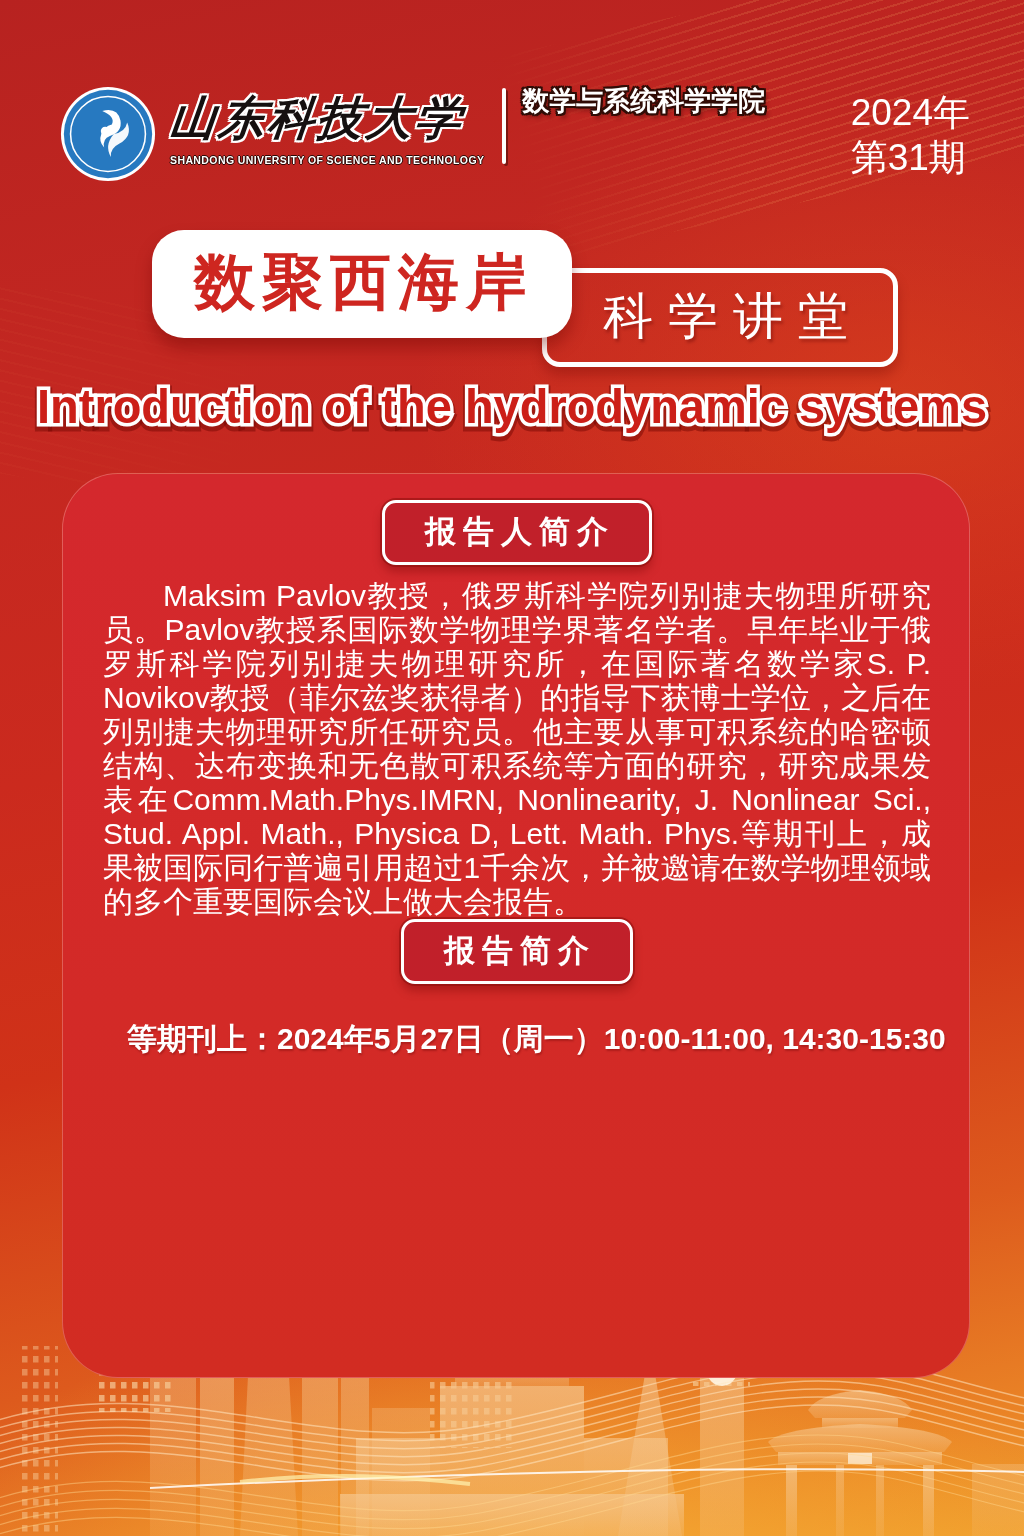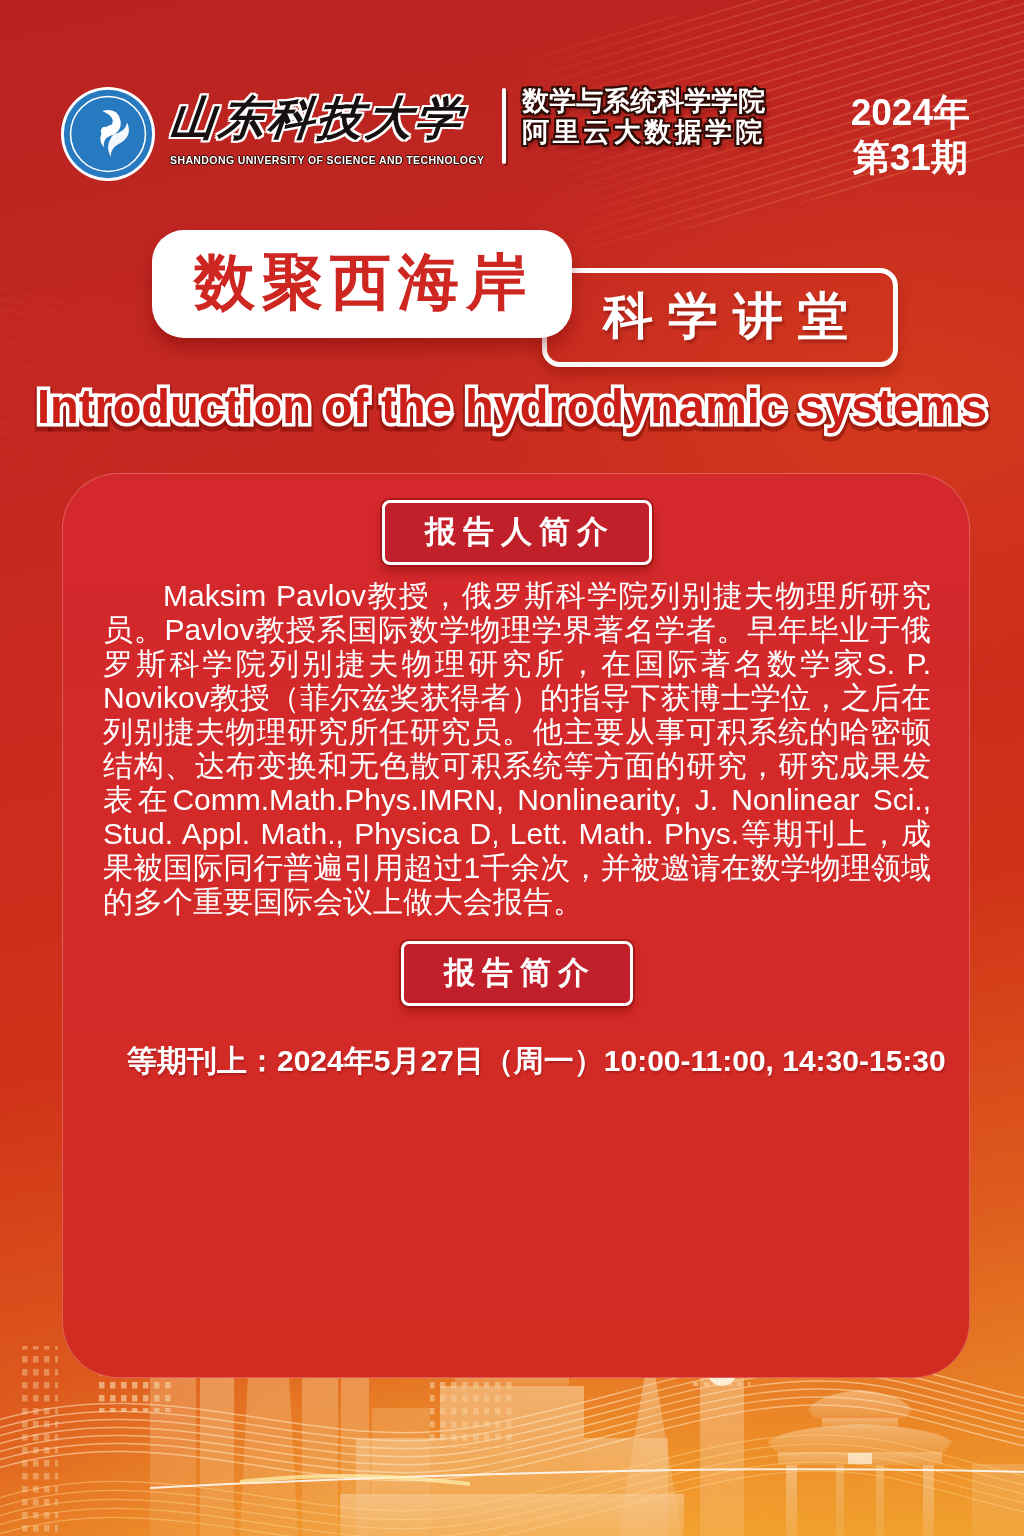--- a/index.html
+++ b/index.html
@@ -26,43 +26,43 @@
   .uni-cn{font-family:"DejaVu Serif","Liberation Serif",serif;font-style:italic;font-weight:bold;
     font-size:46px;letter-spacing:3px;color:#161010;transform:skewX(-6deg);white-space:nowrap;
     text-shadow:-2px 0 0 #fff,2px 0 0 #fff,0 -2px 0 #fff,0 2px 0 #fff,-2px -2px 0 #fff,2px 2px 0 #fff,-2px 2px 0 #fff,2px -2px 0 #fff;}
   .uni-en{margin-top:4px;font-size:10.5px;font-weight:bold;letter-spacing:.4px;color:#fff;white-space:nowrap;
     text-shadow:-1px 0 0 #2b0a06,1px 0 0 #2b0a06,0 -1px 0 #2b0a06,0 1px 0 #2b0a06;}
   .divider{width:4px;height:76px;background:#fff;margin:2px 16px 0 18px;border-radius:2px;
     box-shadow:2px 2px 0 rgba(40,5,0,.45);}
   .college{line-height:1.16;font-weight:800;font-size:27px;color:#fff;white-space:nowrap;
     text-shadow:-2px -2px 0 #300c06,2px -2px 0 #300c06,-2px 2px 0 #300c06,2px 2px 0 #300c06,0 -2px 0 #300c06,0 2px 0 #300c06,-2px 0 0 #300c06,2px 0 0 #300c06,3px 4px 4px rgba(40,0,0,.45);}
   .college .l2{letter-spacing:.128em;}
-  .issue{margin-left:auto;margin-top:4px;text-align:center;font-weight:700;font-size:37px;line-height:1.22;color:#fff;white-space:nowrap;
+  .issue{margin-left:auto;margin-top:4px;font-weight:400;font-size:37px;line-height:1.22;color:#fff;white-space:nowrap;
     text-shadow:-2px -2px 0 #300c06,2px -2px 0 #300c06,-2px 2px 0 #300c06,2px 2px 0 #30c06,0 -2px 0 #300c06,0 2px 0 #30c06,-2px 0 0 #30c06,2px 0 0 #30c06,3px 4px 4px rgba(40,0,0,.45);}
   
   .banner{position:absolute;top:230px;left:152px;display:flex;align-items:flex-start;}
   .banner-main{position:relative;z-index:2;background:#fff;color:#ce2620;font-weight:900;font-size:61px;
     letter-spacing:7px;padding:12px 38px 14px 42px;border-radius:32px;white-space:nowrap;
     box-shadow:0 10px 16px rgba(110,5,0,.4);}
   .banner-sub{position:relative;z-index:1;margin-left:-30px;margin-top:38px;border:5px solid #fff;border-radius:18px;
-    color:#fff;font-weight:700;font-size:50px;letter-spacing:15px;padding:10px 30px 12px 56px;white-space:nowrap;
+    color:#fff;font-weight:400;font-size:50px;letter-spacing:15px;padding:10px 30px 12px 56px;white-space:nowrap;
     box-shadow:0 8px 12px rgba(110,5,0,.3);text-shadow:2px 3px 3px rgba(90,0,0,.35);}
   
   .title-wrap{position:absolute;top:366px;left:20px;width:984px;height:84px;}
   .title-wrap text{font-family:"Liberation Sans","DejaVu Sans",sans-serif;font-weight:bold;font-size:49px;}
   .title-shadow{fill:none;stroke:rgba(110,5,0,.45);stroke-width:11;}
   .title-main{fill:#cc1f18;stroke:#fff;stroke-width:7;paint-order:stroke fill;}
   
   .panel{position:absolute;top:473px;left:62px;width:908px;height:905px;border-radius:56px;
     background:linear-gradient(180deg,#d4282d 0%,#d32a27 60%,#d22c22 100%);
     border:1px solid rgba(255,220,200,.3);box-sizing:border-box;padding:26px 38px 0 40px;}
   .badge{display:block;width:max-content;margin:0 auto;background:#c1202a;color:#fff;font-weight:800;
-    font-size:31px;letter-spacing:7px;padding:8px 34px 9px 40px;border:3px solid #fff;border-radius:8px;white-space:nowrap;
+    font-size:31px;letter-spacing:7px;padding:8px 34px 9px 40px;border:3px solid #fff;border-radius:14px;white-space:nowrap;
     box-shadow:0 0 0 2px rgba(140,15,12,.55),0 7px 10px rgba(110,0,0,.35);}
-  .badge.second{margin-top:22px;}
+  .badge.second{}
   .bio{margin-top:14px;color:#fff;font-size:30px;line-height:34px;font-weight:500;
     text-align:justify;text-indent:2em;}
   .abstract{margin-top:12px;color:#fff;font-size:30px;line-height:44px;font-weight:600;
     text-align:justify;text-indent:2em;}
   .details{margin-top:34px;padding-left:24px;color:#fff;font-size:30px;font-weight:800;line-height:42px;}
   .detail-line{white-space:nowrap;text-shadow:1px 2px 2px rgba(90,0,0,.3);}
   
   .skyline{position:absolute;left:0;bottom:0;width:1024px;height:310px;}
   .waves{position:absolute;left:0;bottom:0;width:1024px;height:260px;}
 </style>
@@ -155,21 +155,20 @@
       <path d="M56,50 Q68,48 70,38 Q76,52 62,60 Q52,65 53,74 Q46,62 56,50 Z" fill="#fff" opacity=".95"></path>
       <circle cx="47" cy="47" r="4.5" fill="#fff"></circle>
     </svg>
     <div class="uni-block">
       <div class="uni-cn">山东科技大学</div>
       <div class="uni-en">SHANDONG UNIVERSITY OF SCIENCE AND TECHNOLOGY</div>
     </div>
     <div class="divider"></div>
     <div class="college">
       <div class="l1">数学与系统科学学院</div>
-      <div class="l2">阿里云大数据学院</div>
     </div>
     <div class="issue">
       <div>2024年</div>
       <div>第31期</div>
     </div>
   </div>
 
   <div class="banner">
     <div class="banner-main">数聚西海岸</div>
     <div class="banner-sub">科学讲堂</div>

